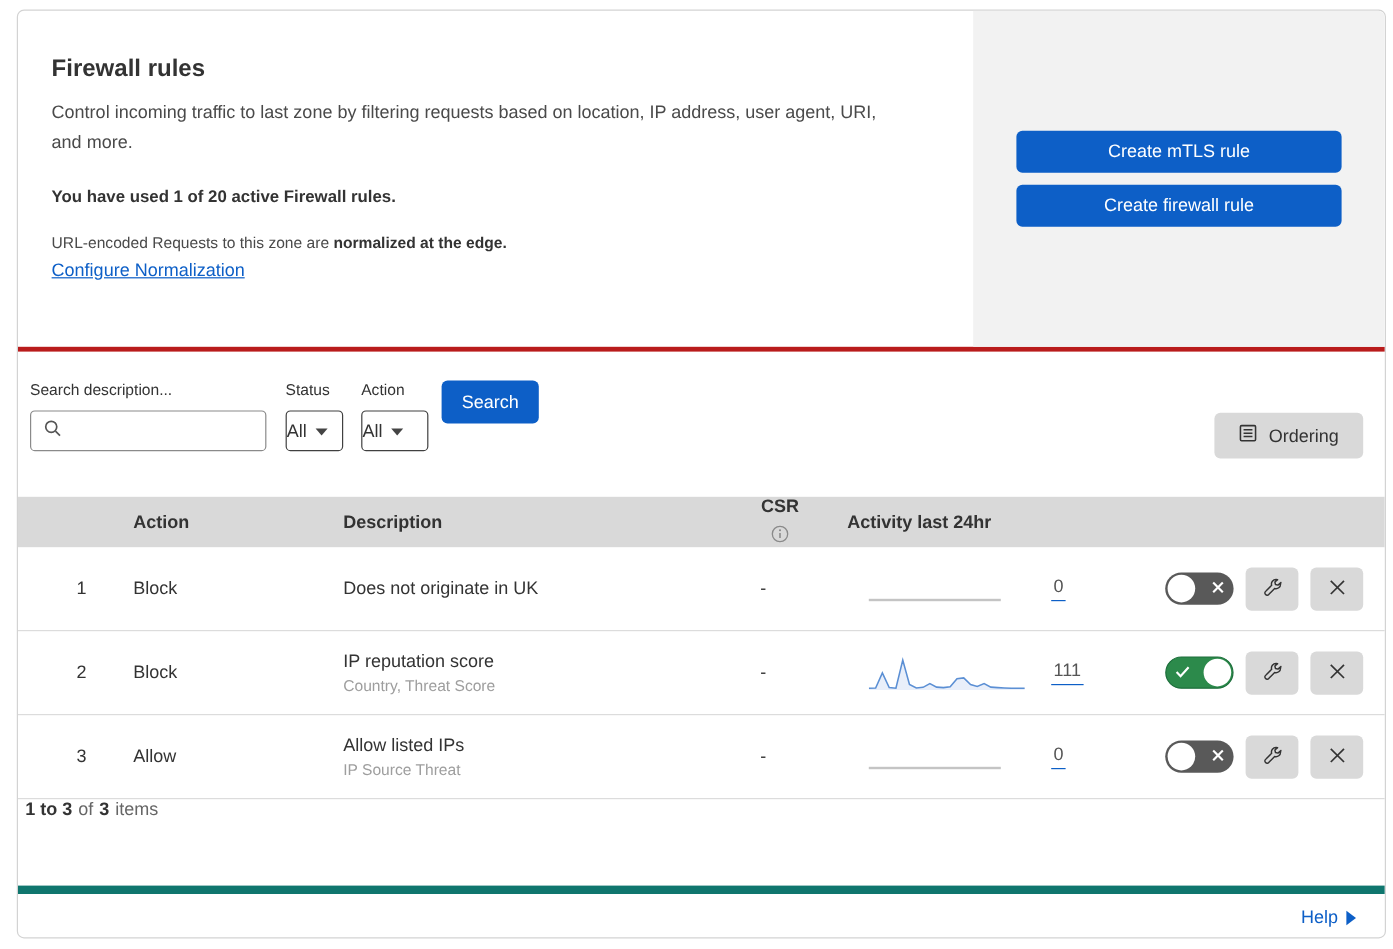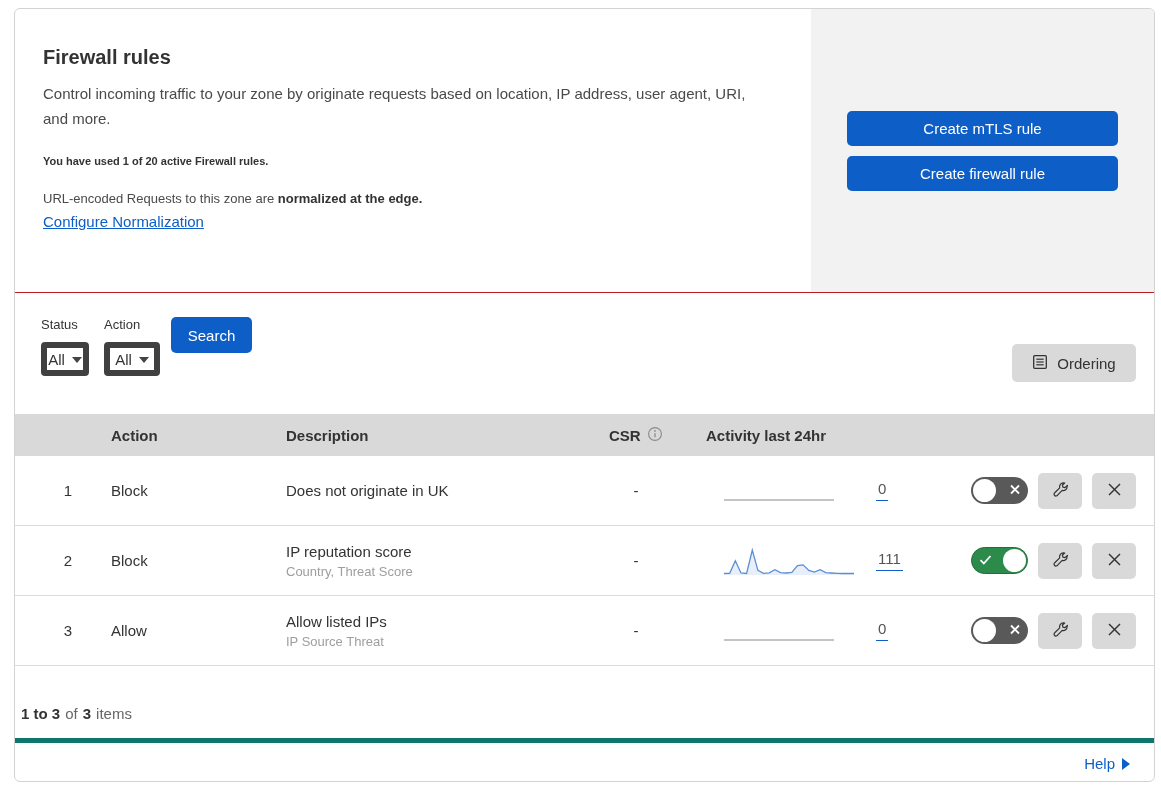--- a/index.html
+++ b/index.html
@@ -11,25 +11,25 @@
   }
   .card {
     position: absolute; left: 14px; top: 8px;
     width: 1141px; height: 774px;
     border: 1px solid #d3d3d3; border-radius: 6px;
     background: #fff;
     display: flex; flex-direction: column;
     overflow: hidden;
   }
   
-  .top { height: 284px; display: flex; border-bottom: 1px solid #b91c1c; flex: none; }
+  .top { height: 284px; display: flex; border-bottom: 4px solid #b91c1c; flex: none; }
   .intro { flex: 1; padding: 24px 30px 0 28px; }
   .intro h1 { font-size: 20px; font-weight: 600; color: #333; margin-top: 13px; }
   .intro .desc { margin-top: 12px; font-size: 15px; line-height: 25px; color: #4a4a4a; width: 715px; }
-  .intro .usage { margin-top: 24px; font-size: 11px; font-weight: 700; color: #333; }
+  .intro .usage { margin-top: 24px; font-size: 14px; font-weight: 700; color: #333; }
   .intro .norm { margin-top: 24px; font-size: 13px; color: #4a4a4a; }
   .intro .norm b { color: #333; }
   .intro .norm-link { display: inline-block; margin-top: 7px; font-size: 15px;
     color: var(--accent); text-decoration: underline; cursor: pointer; }
   .panel {
     width: 343px; flex: none; background: var(--panel-bg);
     display: flex; flex-direction: column; justify-content: center; align-items: center; gap: 10px;
     border-top-right-radius: 6px;
   }
   .btn-primary {
@@ -37,22 +37,22 @@
     background: var(--accent); color: #fff; font-size: 15px;
     font-family: "Liberation Sans", sans-serif; cursor: pointer;
   }
   
   .filter-bar { height: 121px; flex: none; display: flex; align-items: flex-start;
     padding: 24px 18px 0 10px; }
   .fgroup { display: flex; flex-direction: column; }
   .fgroup .flabel { font-size: 13px; color: #333; margin-bottom: 10px; }
   .search-box { width: 197px; height: 34px; border: 1px solid #8a8a8a; border-radius: 4px;
     background: #fff; display: flex; align-items: center; padding-left: 10px; }
-  .dd { height: 34px; border: 6px solid #404040; border-radius: 4px; background: #fff;
-    display: flex; align-items: center; justify-content: center; gap: 7px;
+  .dd { height: 34px; border: 1px solid #404040; border-radius: 4px; background: #fff;
+    display: flex; align-items: center; justify-content: flex-start; gap: 7px;
     font-size: 15px; color: #333; cursor: pointer; }
   .dd-status { width: 48px; margin-left: 0; }
   .dd-action { width: 56px; }
   .caret { width: 0; height: 0; border-left: 5px solid transparent; border-right: 5px solid transparent;
     border-top: 6px solid #444; margin-top: 1px; }
   .g-status { margin-left: 16px; }
   .g-action { margin-left: 15px; }
   .btn-search { margin-left: 11px; width: 81px; height: 36px;
     border: none; border-radius: 5px; background: var(--accent); color: #fff; font-size: 15px;
     font-family: "Liberation Sans", sans-serif; cursor: pointer; text-align: center; }
@@ -65,21 +65,21 @@
   .trow { display: flex; align-items: center; }
   .thead { height: 42px; background: var(--header-row-bg); font-weight: 600; font-size: 15px; color: #333; }
   .tbody-row { height: 70px; border-bottom: 1px solid #dcdcdc; }
   .c-num { width: 82px; flex: none; display: flex; justify-content: center; padding-left: 24px; font-size: 15px; }
   .c-action { width: 175px; flex: none; padding-left: 14px; font-size: 15px; }
   .c-desc { width: 309px; flex: none; padding-left: 14px; }
   .c-desc .main { font-size: 15px; color: #333; }
   .c-desc .sub { font-size: 13px; color: #9e9e9e; margin-top: 4px; }
   .c-csr { width: 110px; flex: none; display: flex; justify-content: center; align-items: center;
     gap: 6px; font-size: 15px; }
-  .thead .c-csr { justify-content: flex-start; padding-left: 28px; font-weight: 700; }
+  .thead .c-csr { justify-content: flex-start; padding-left: 28px; font-weight: 700; flex-direction: column; }
   .c-activity { width: 240px; flex: none; padding-left: 15px; display: flex; align-items: center; }
   .tbody-row .c-activity { padding-left: 33px; }
   .spark { width: 130px; height: 30px; flex: none; display: flex; align-items: flex-end; }
   .flat-line { width: 110px; height: 2px; background: var(--flat-line); margin-bottom: 5px; }
   .count-link { margin-left: 22px; font-size: 15px; color: #555; cursor: pointer;
     border-bottom: 1px solid var(--accent); padding: 0 2px 3px 2px; }
   .c-controls { flex: 1; display: flex; align-items: center; justify-content: flex-end;
     gap: 10px; padding-right: 18px; }
   
   .toggle { position: relative; width: 57px; height: 27px; border-radius: 14px; border: none;
@@ -89,51 +89,62 @@
   .knob { position: absolute; top: 2px; width: 23px; height: 23px; border-radius: 50%; background: #fff; }
   .toggle.off .knob { left: 2px; }
   .toggle.on .knob { right: 1px; top: 1px; }
   .tsym { position: absolute; top: 50%; transform: translateY(-50%); display: none; }
   .toggle.off .tsym-x { display: block; right: 7px; }
   .toggle.on .tsym-check { display: block; left: 7px; }
   .icon-btn { width: 44px; height: 36px; border: none; border-radius: 5px;
     background: var(--gray-button-bg); display: flex; align-items: center; justify-content: center;
     cursor: pointer; flex: none; }
   
-  .tfoot { height: 72px; flex: none; display: flex; align-items: flex-end; padding: 0 0 16px 6px;
+  .tfoot { height: 72px; flex: none; display: flex; padding: 0 0 16px 6px;
     font-size: 15px; color: #666; }
   .tfoot b { color: #333; }
   .tfoot span { margin-right: 5px; }
-  .help-bar { height: 45px; flex: none; border-top: 5px solid #0f766e;
+  .help-bar { height: 45px; flex: none; border-top: 7px solid #0f766e;
     display: flex; justify-content: flex-end; padding-right: 24px; }
   .help-link { display: flex; align-items: center; gap: 7px; font-size: 15px;
     color: var(--accent); cursor: pointer; }
   .tri-right { width: 0; height: 0; border-top: 6px solid transparent; border-bottom: 6px solid transparent;
     border-left: 8px solid var(--accent); margin-top: 1px; }
 </style>
 </head>
 <body>
 
 <div class="card">
 
   <div class="top">
     <div class="intro">
       <h1>Firewall rules</h1>
-      <p class="desc">Control incoming traffic to your zone by originate requests based on location, IP address, user agent, URI, and more.</p>
+      <p class="desc">Control incoming traffic to last zone by filtering requests based on location, IP address, user agent, URI, and more.</p>
       <p class="usage">You have used 1 of 20 active Firewall rules.</p>
       <p class="norm"><span>URL-encoded Requests to this zone are </span><b>normalized at the edge.</b></p>
       <a class="norm-link">Configure Normalization</a>
     </div>
     <div class="panel">
       <button class="btn-primary">Create mTLS rule</button>
       <button class="btn-primary">Create firewall rule</button>
     </div>
   </div>
 
   <div class="filter-bar">
+    <div class="fgroup">
+      <span class="flabel">Search description...</span>
+      <div class="search-box">
+        <span>
+          <svg width="16" height="16" viewBox="0 0 16 16">
+              <circle cx="6.7" cy="6.7" r="4.6" fill="none" stroke="#555" stroke-width="1.4"></circle>
+              <line x1="10.2" y1="10.2" x2="14" y2="14" stroke="#555" stroke-width="1.4"></line>
+            </svg>
+        </span>
+      </div>
+    </div>
     <div class="fgroup g-status">
       <span class="flabel">Status</span>
       <div class="dd dd-status">
         <span>All</span>
         <span class="caret"></span>
       </div>
     </div>
     <div class="fgroup g-action">
       <span class="flabel">Action</span>
       <div class="dd dd-action">

